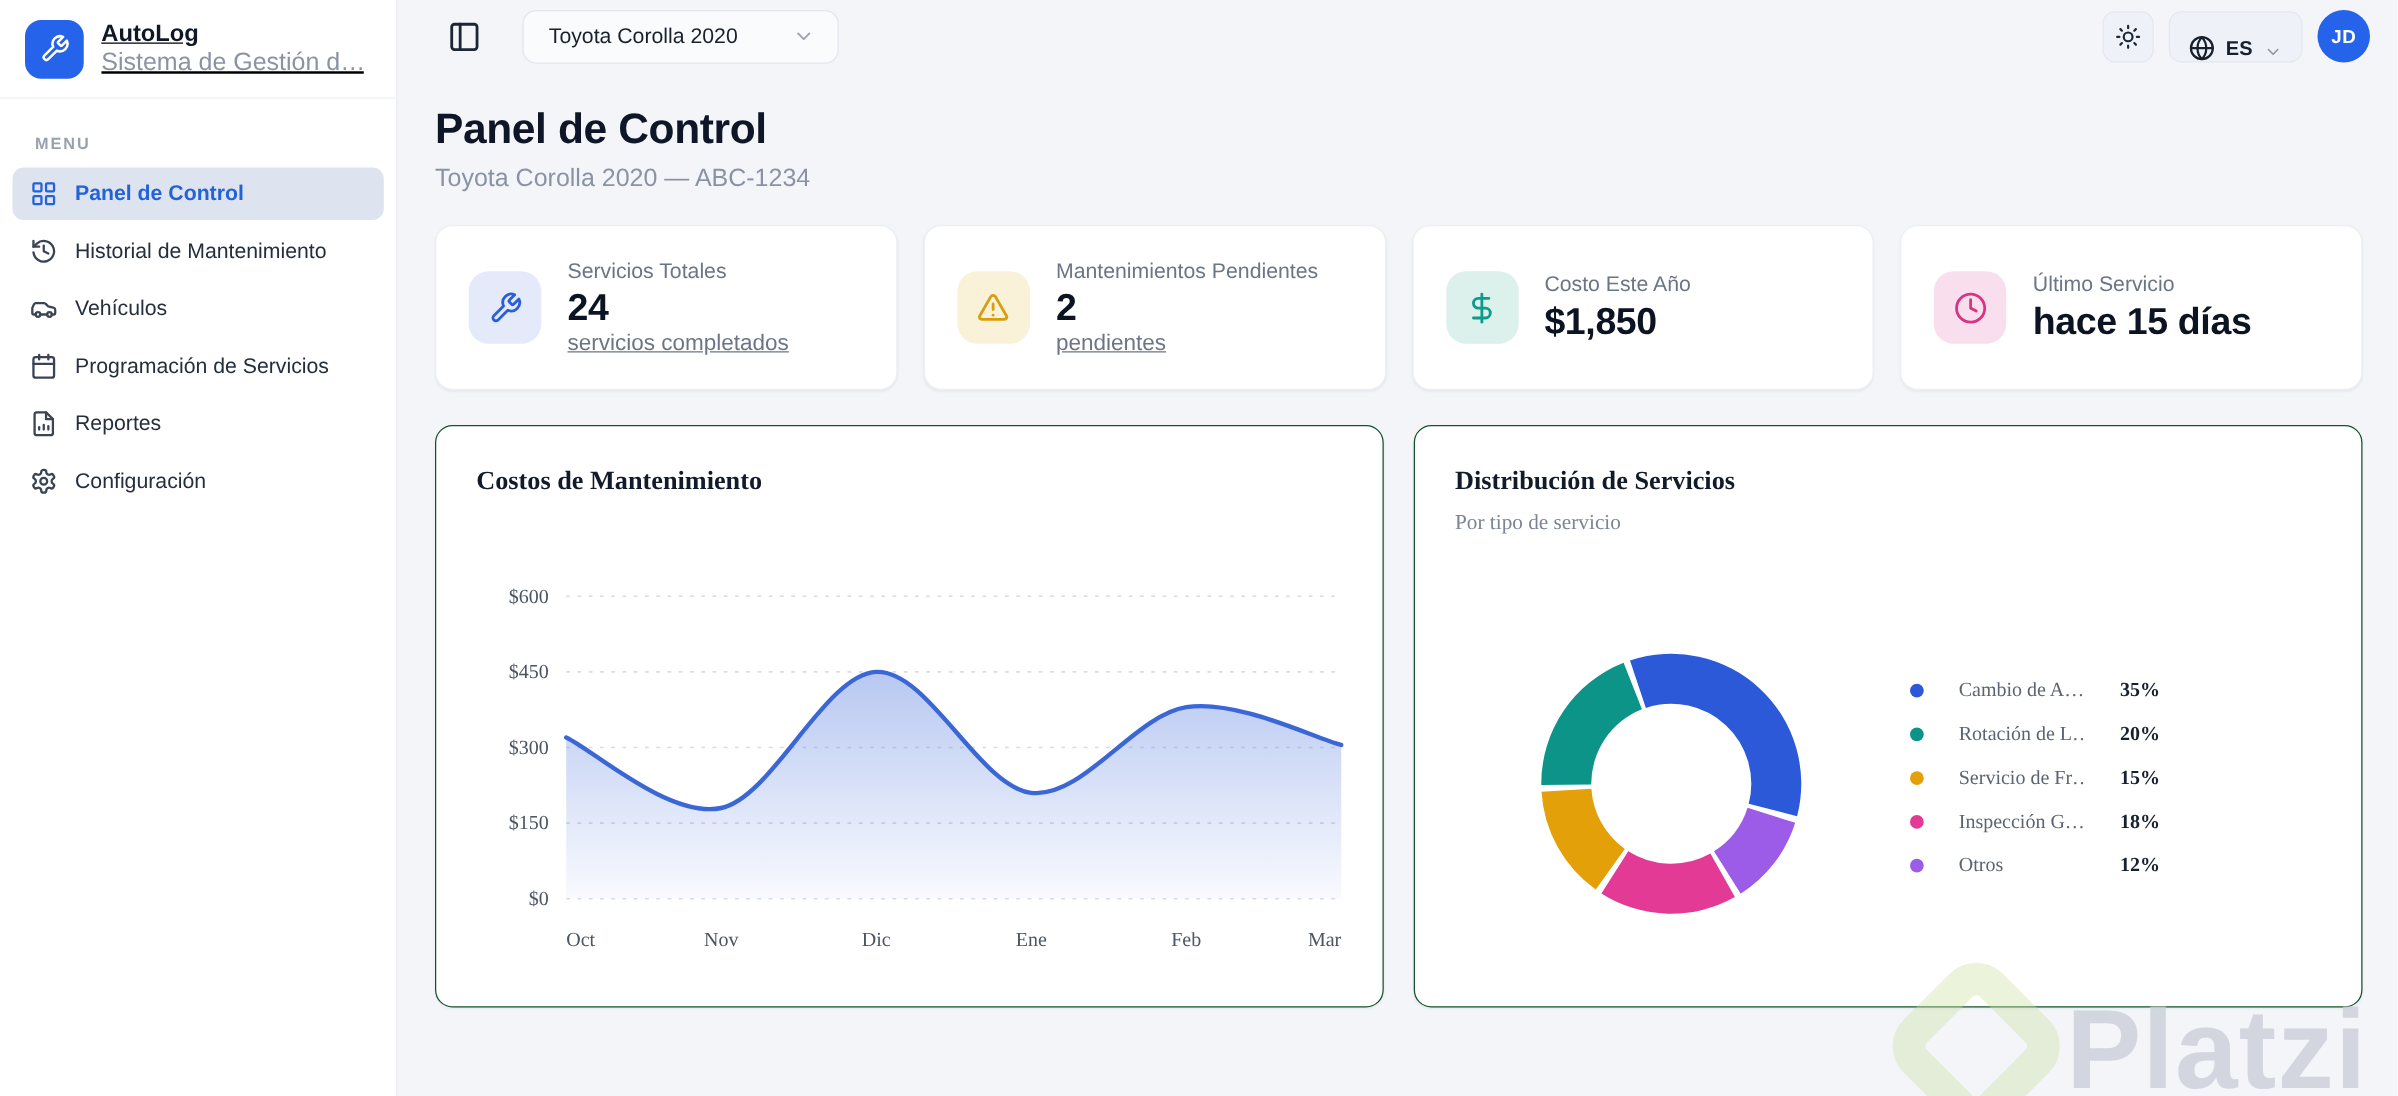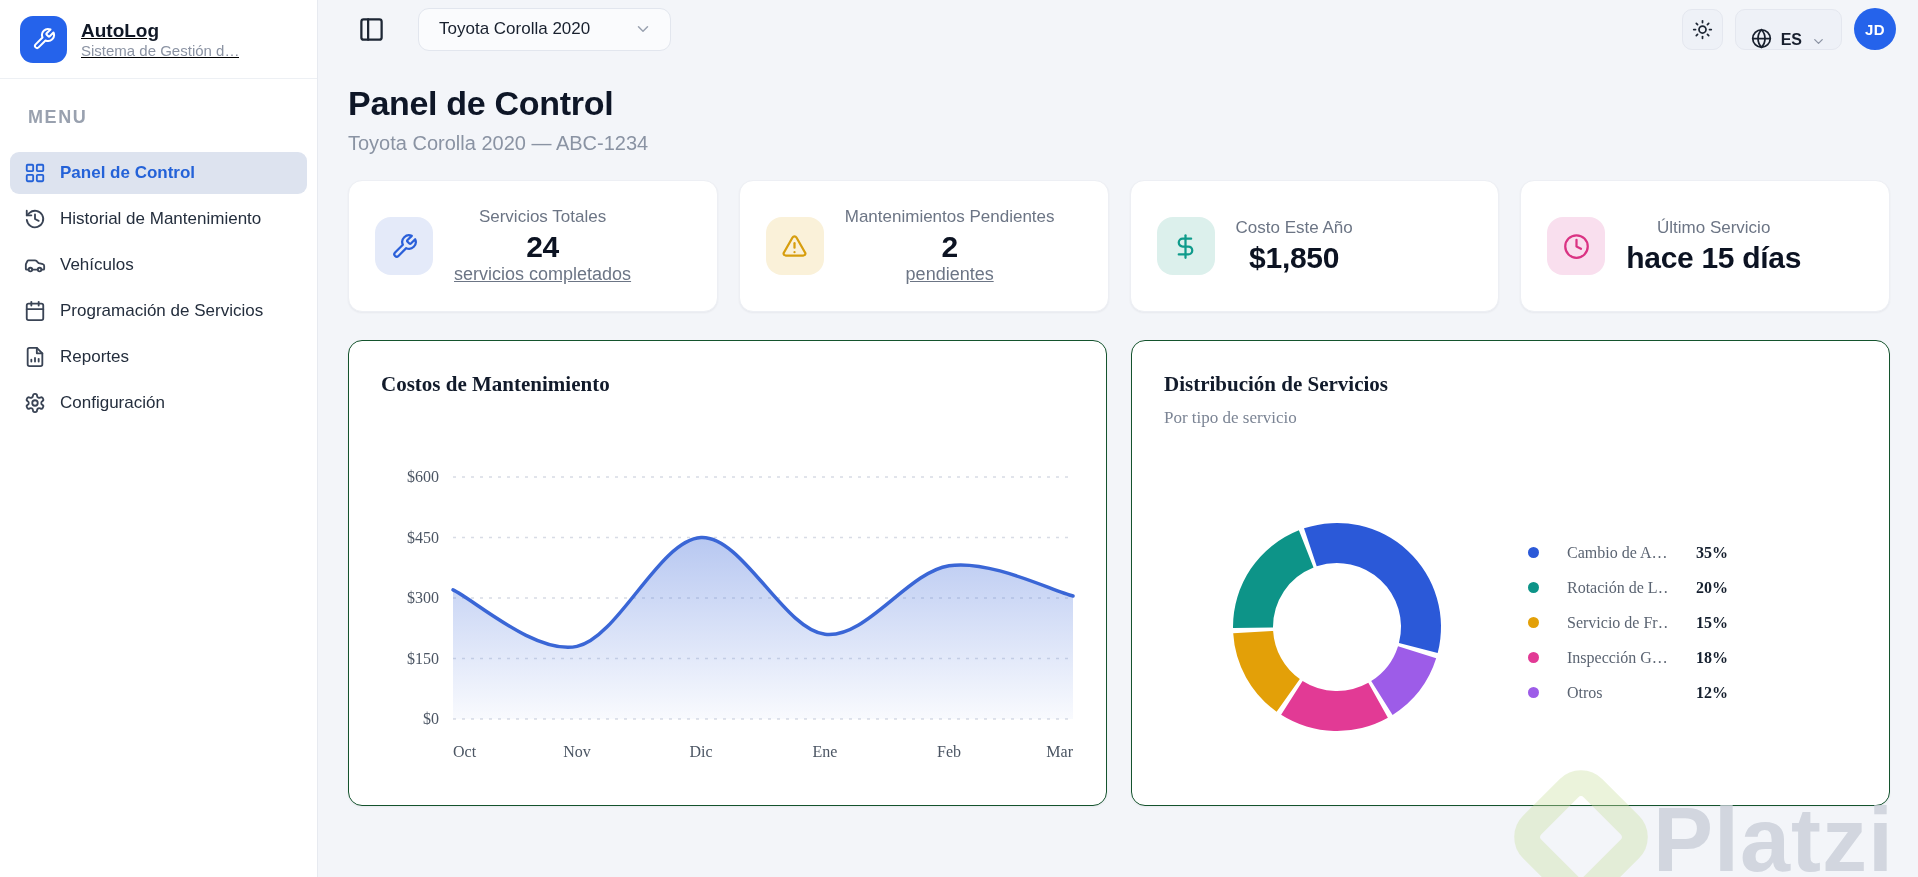--- a/index.html
+++ b/index.html
@@ -4,22 +4,22 @@
 <style>
   * { margin:0; padding:0; box-sizing:border-box; }
   html,body { width:1918px; height:877px; font-family:"Liberation Sans", sans-serif; }
   .app { position:relative; width:1918px; height:877px; background:#f3f5f9; overflow:hidden; }
 
   
   .sidebar { position:absolute; left:0; top:0; width:318px; height:100%; background:#ffffff; border-right:1px solid #e7eaf0; z-index:10; }
   .sidebar-header { height:79px; border-bottom:1px solid #edf0f4; display:flex; align-items:center; gap:14px; padding:0 20px;text-decoration:underline; }
   .logo-tile { width:47px; height:47px; border-radius:13px; background:#2563eb; display:grid; place-items:center; flex:0 0 auto; }
   .app-name { font-size:19px; font-weight:bold; color:#101826; line-height:1.25; }
-  .app-tagline { font-size:15px; color:#8b93a3; max-width:210px; white-space:nowrap; overflow:hidden; }
-  .menu-label { margin:28px 0 24px 28px; font-size:18px; letter-spacing:1.6px; color:#99a1af; font-weight:600; }
+  .app-tagline { font-size:20px; color:#8b93a3; max-width:210px; white-space:nowrap; overflow:hidden; }
+  .menu-label { margin:28px 0 12px 28px; font-size:13px; letter-spacing:1.6px; color:#99a1af; font-weight:600; }
   .menu { padding:0 10px; }
   .menu-item { display:flex; align-items:center; gap:14px; height:42px; margin-bottom:4px; padding:0 13px; border-radius:9px; font-size:17px; color:#242e3d; cursor:pointer; }
   .menu-item .mi-icon { width:23px; height:23px; color:#3a4455; display:grid; place-items:center; }
   .menu-item.active { background:#dde3ef; color:#2462d8; font-weight:600; }
   .menu-item.active .mi-icon { color:#2462d8; }
 
   
   .topbar { position:absolute; left:318px; top:0; right:0; height:58px; display:flex; align-items:center; padding:0 22px 0 36px; z-index:5; }
   .tb-toggle { width:34px; height:34px; border:none; background:transparent; color:#1d2634; display:grid; place-items:center; cursor:pointer; }
   .veh-select { margin-left:30px; height:43px; padding:0 18px 0 20px; border:1px solid #e2e6ee; background:#fafbfd; border-radius:11px; display:flex; align-items:center; gap:44px; font-size:17px; color:#18202e; cursor:pointer;justify-content:space-between; }
@@ -28,21 +28,21 @@
   .icon-btn { width:41px; height:41px; border-radius:10px; background:#eef1f7; border:1px solid #e4e7ef; display:grid; place-items:center; color:#1d2634; cursor:pointer; }
   .lang-btn { height:41px; padding:0 15px; border-radius:10px; background:#eef1f7; border:1px solid #e4e7ef; display:flex; align-items:flex-end; gap:9px; font-size:16px; font-weight:600; color:#18202e; cursor:pointer; }
   .lang-btn .chev { color:#8b93a3; }
   .avatar { width:42px; height:42px; border-radius:50%; background:#2563eb; color:#fff; font-size:15px; font-weight:bold; display:grid; place-items:center; cursor:pointer; letter-spacing:.5px; }
 
   
   .main { position:absolute; left:318px; top:58px; right:0; bottom:0; padding:14px 28px 0 30px; }
   .page-title { font-size:34px; font-weight:800; color:#0e1627; letter-spacing:-.3px; margin-top:12px; }
   .page-sub { font-size:20px; color:#8a93a3; margin-top:9px; }
 
-  .stats { display:grid; grid-template-columns:repeat(4,1fr); gap:21px; margin-top:25px;text-align:center; }
+  .stats { display:grid; grid-template-columns:repeat(4,1fr); gap:21px; margin-top:25px; }
   .stat-card { background:#fff; border-radius:14px; border:1px solid #edeff4; box-shadow:0 1px 2px rgba(16,24,40,.05); height:132px; display:flex; align-items:center; gap:21px; padding:0 26px; }
   .stat-icon { width:58px; height:58px; border-radius:16px; display:grid; place-items:center; flex:0 0 auto; }
   .t-blue  { background:#e4eaf9; color:#2a5fd9; }
   .t-amber { background:#faf1d9; color:#d79e0e; }
   .t-teal  { background:#dcf0ec; color:#0f9b8b; }
   .t-pink  { background:#f9dfee; color:#da3383; }
   .stat-info { min-width:0; }
   .stat-label { font-size:17px; color:#6c7585; white-space:nowrap; }
   .stat-value { font-size:30px; font-weight:800; color:#0c1322; margin-top:3px; letter-spacing:-.3px; }
   .stat-caption { font-size:18px; color:#6c7585; margin-top:0;text-decoration:underline; }

